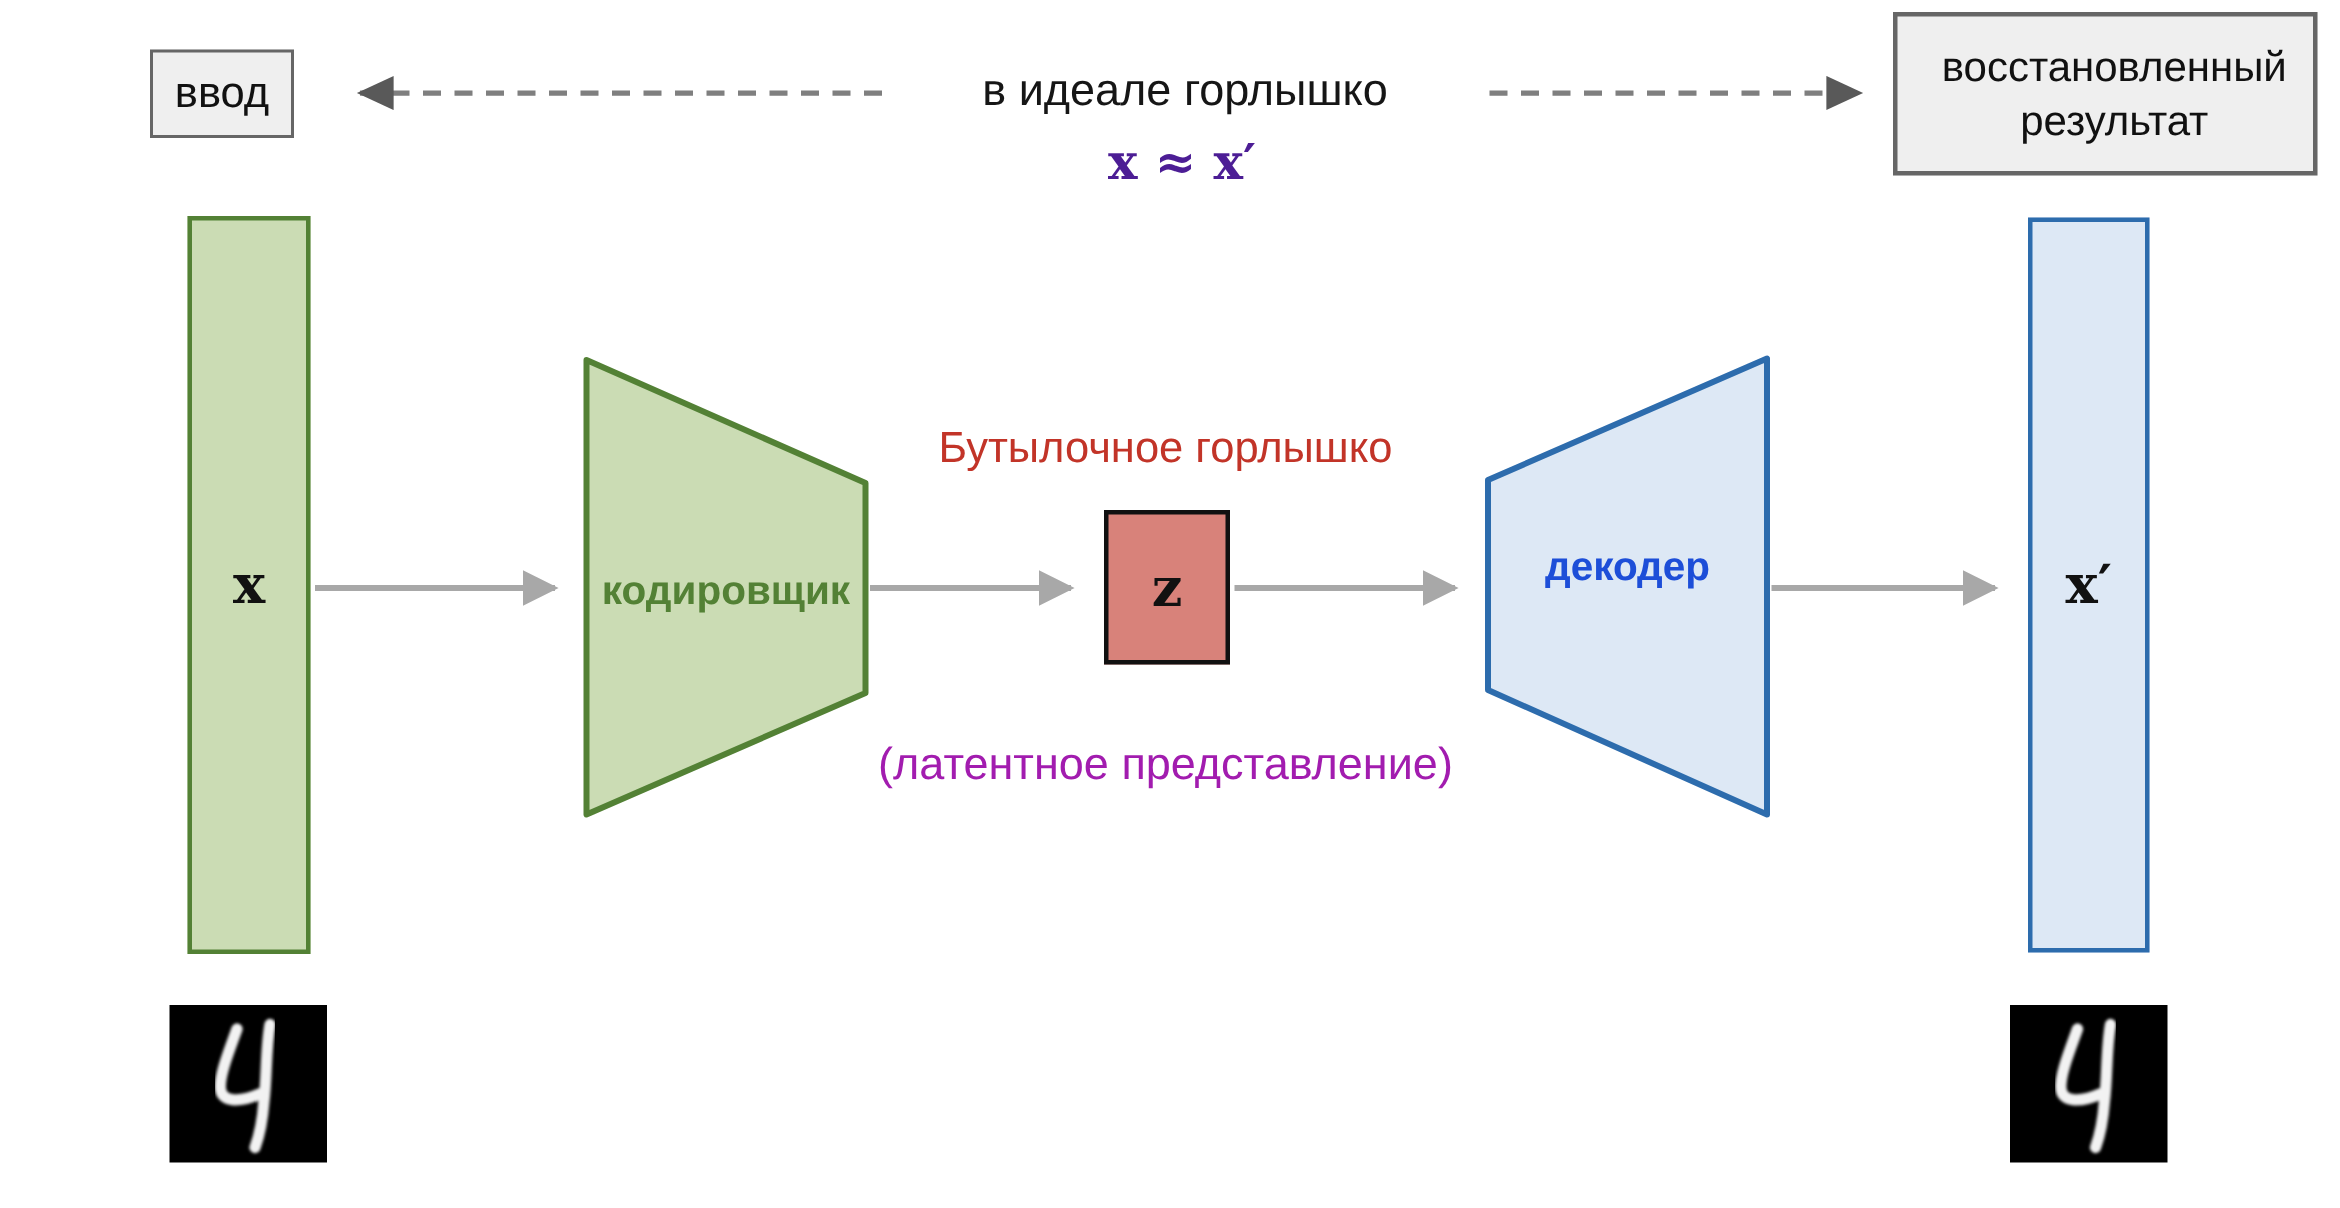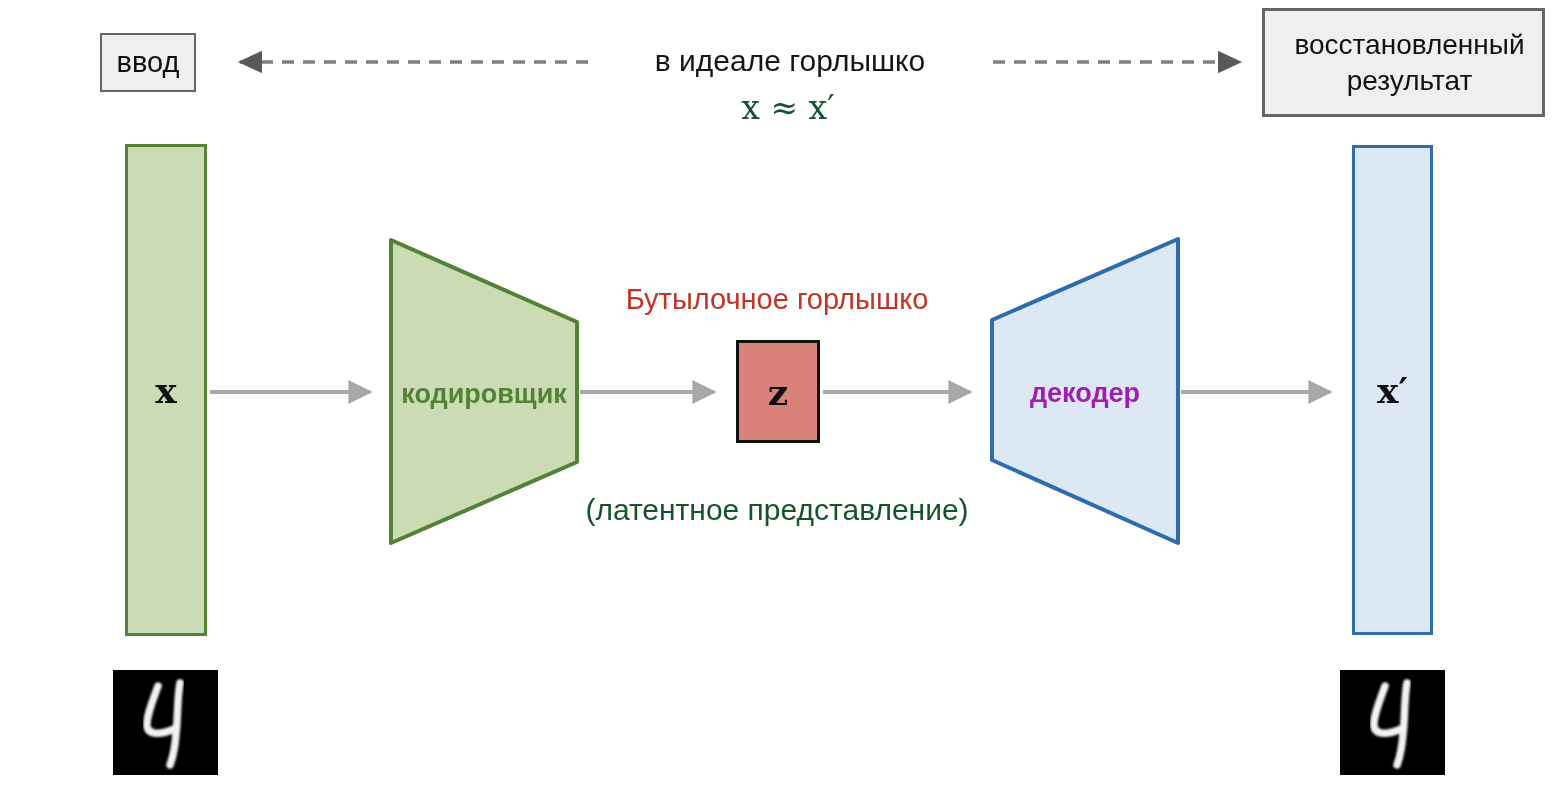--- a/index.html
+++ b/index.html
@@ -10,35 +10,35 @@
   .abs{position:absolute;}
   .graybox{
     background:#efefef;border:2.5px solid #666;
     display:flex;align-items:center;justify-content:center;
     text-align:center;color:#111;box-sizing:border-box;
   }
   .input-box{left:100px;top:33px;width:96px;height:59px;font-size:29px;}
   .result-box{left:1262px;top:8px;width:283px;height:109px;font-size:28px;line-height:36px;border-width:3px;padding-left:12px;}
   .center-text{transform:translateX(-50%);white-space:nowrap;}
   .ideal-label{left:790px;top:44px;font-size:30px;color:#161616;}
-  .formula{left:788px;top:88px;font-size:33px;font-weight:400;font-family:"DejaVu Serif",serif;color:#14532d;}
+  .formula{left:788px;top:88px;font-size:33px;font-weight:700;font-family:"DejaVu Serif",serif;color:#4c1d95;}
   .vec{
     display:flex;align-items:center;justify-content:center;box-sizing:border-box;
     font-family:"DejaVu Serif",serif;font-weight:700;font-size:36px;color:#111;
   }
   .vec-in{left:125px;top:144px;width:82px;height:492px;background:#cbdcb4;border:3px solid #538135;}
   .vec-out{left:1352px;top:145px;width:81px;height:490px;background:#dde8f5;border:3px solid #2d6cad;}
   .z-box{left:736px;top:340px;width:84px;height:103px;background:#d8827a;border:3.5px solid #111;
          display:flex;align-items:center;justify-content:center;
          font-family:"DejaVu Serif",serif;font-weight:700;font-size:36px;color:#111;box-sizing:border-box;}
   .shape-label{transform:translate(-50%,-50%);font-weight:700;font-size:27px;white-space:nowrap;}
   .encoder-label{left:484px;top:394px;color:#538135;}
-  .decoder-label{left:1085px;top:393px;color:#a21caf;}
+  .decoder-label{left:1085px;top:378px;color:#1d4ed8;}
   .bottleneck-title{left:777px;top:283px;font-size:29px;color:#c23428;}
-  .latent-label{left:777px;top:493px;font-size:30px;color:#14532d;}
+  .latent-label{left:777px;top:493px;font-size:30px;color:#a21caf;}
   .mnist{background:#000;width:105px;height:105px;}
   .mnist-left{left:113px;top:670px;}
   .mnist-right{left:1340px;top:670px;}
   svg{display:block;}
   #wires{left:0;top:0;}
 </style>
 </head>
 <body>
 
 <div id="canvas">

